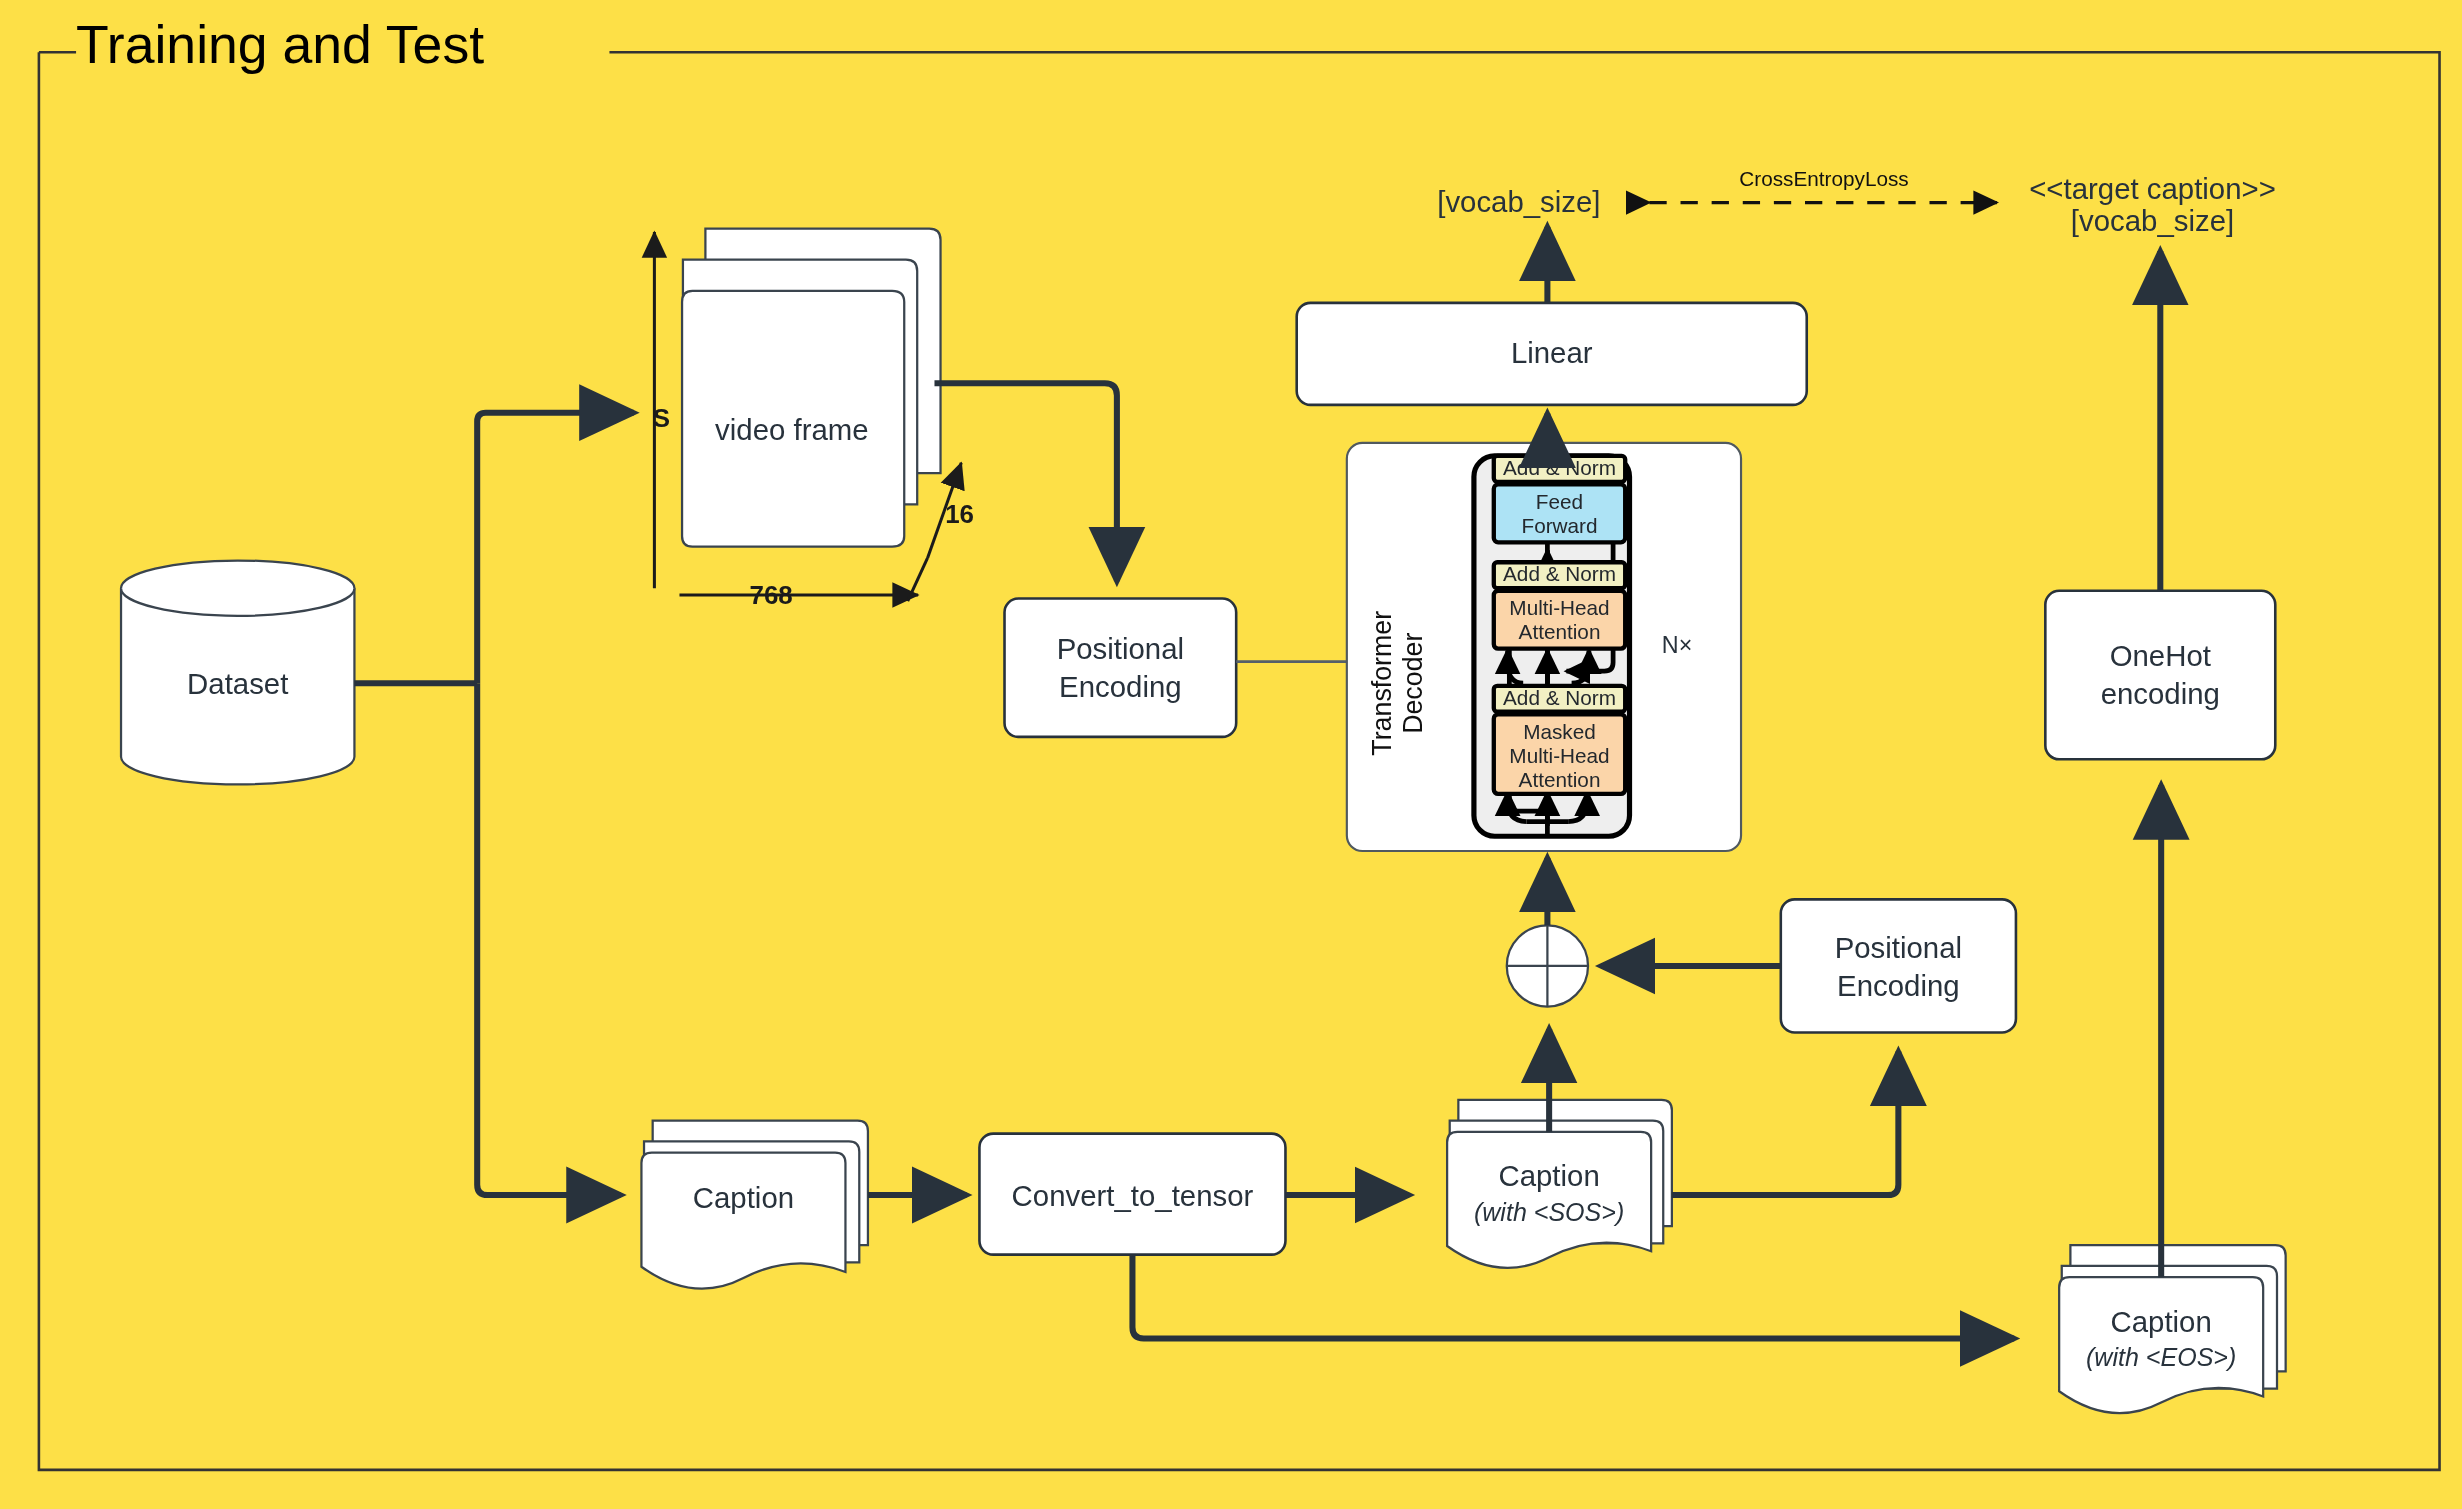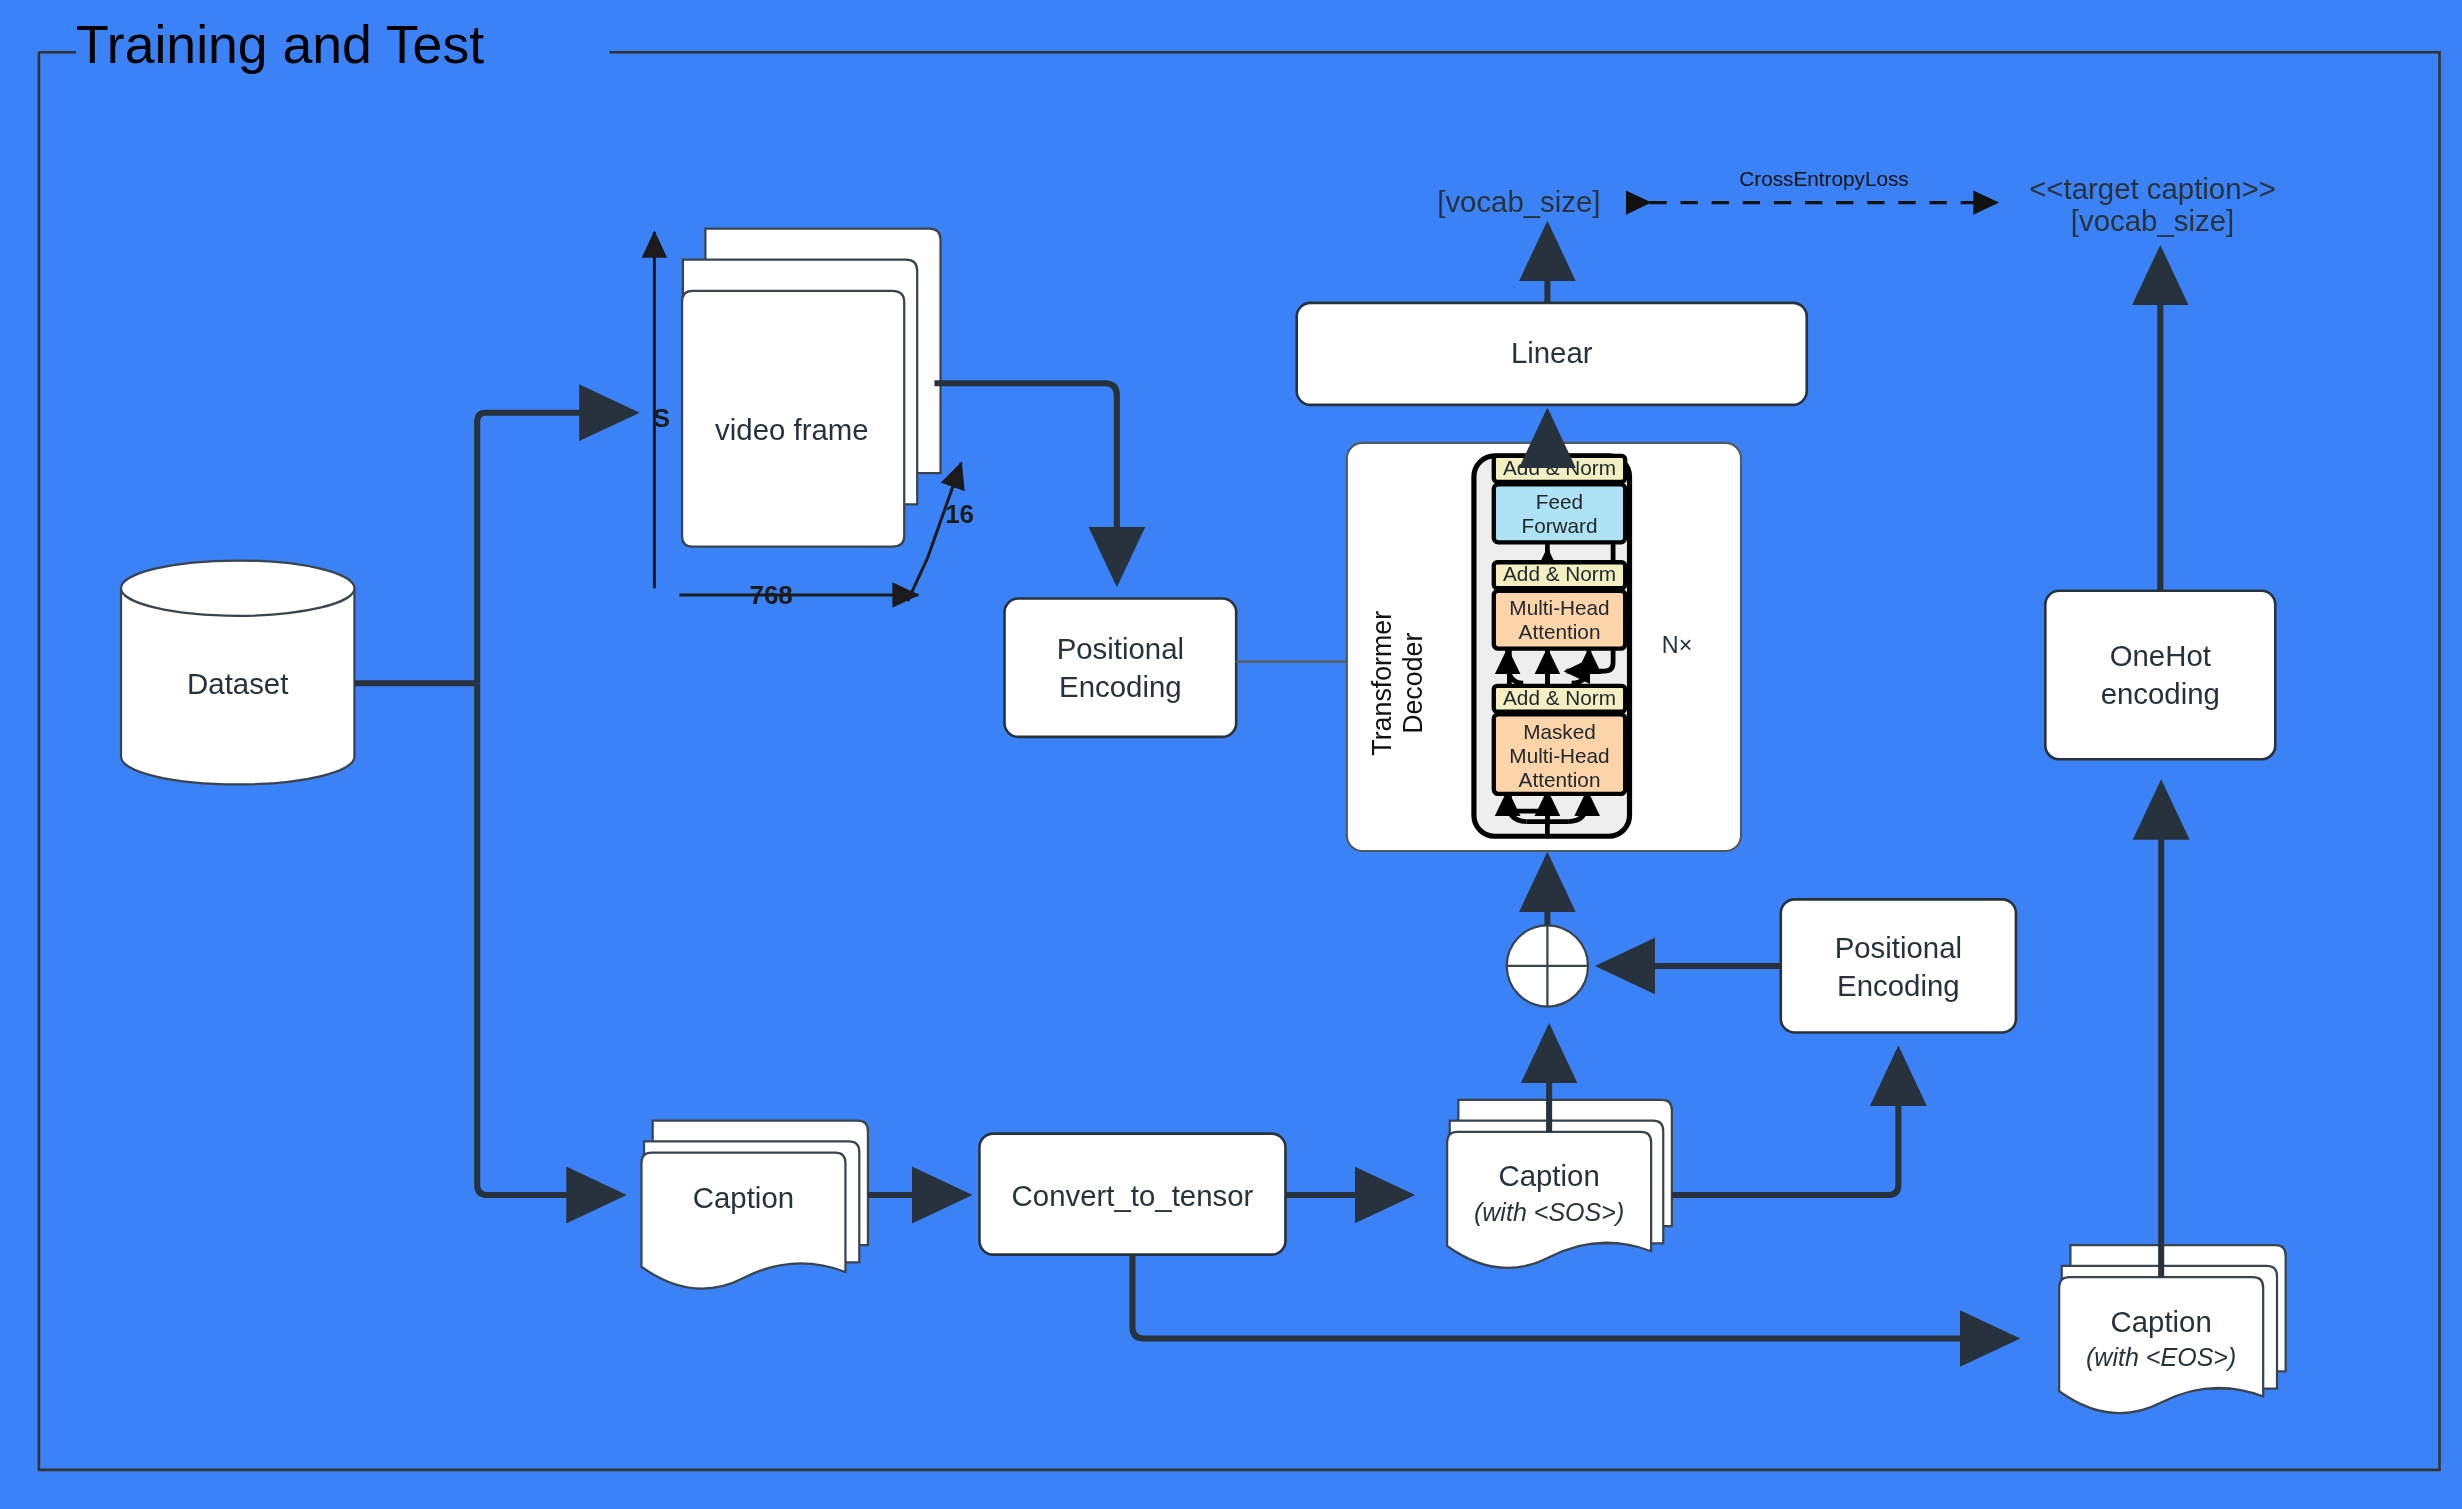--- a/index.html
+++ b/index.html
@@ -1,17 +1,17 @@
 <!DOCTYPE html>
 <html style="font-size:14px"><head>
 <meta charset="utf-8">
 <style>
   html,body{margin:0;padding:0;background:#ffffff;}
   body{width:2462px;height:1510px;font-family:"Liberation Sans",sans-serif;color:#28323c;}
-  #stage{position:relative;width:2462px;height:1510px;overflow:hidden;background:#3b82f6;}
+  #stage{position:relative;width:2462px;height:1510px;overflow:hidden;background:#fde047;}
   svg{position:absolute;top:0;left:0;width:2462px;height:1510px;}
   text{font-family:"Liberation Sans",sans-serif;fill:#28323c;}
   .ttl{font-size:62px;fill:#000;}
   .lbl{font-size:34px;}
   .lbl-it{font-size:29px;font-style:italic;}
   .lbl-bold{font-size:30px;font-weight:bold;fill:#1b1b1b;}
   .lbl-nx{font-size:27px;}
   .lbl-ce{font-size:24px;fill:#111;}
   .lbl-dec{font-size:31px;fill:#111;}
   .shape{fill:#ffffff;stroke:#28323c;stroke-width:3;}

